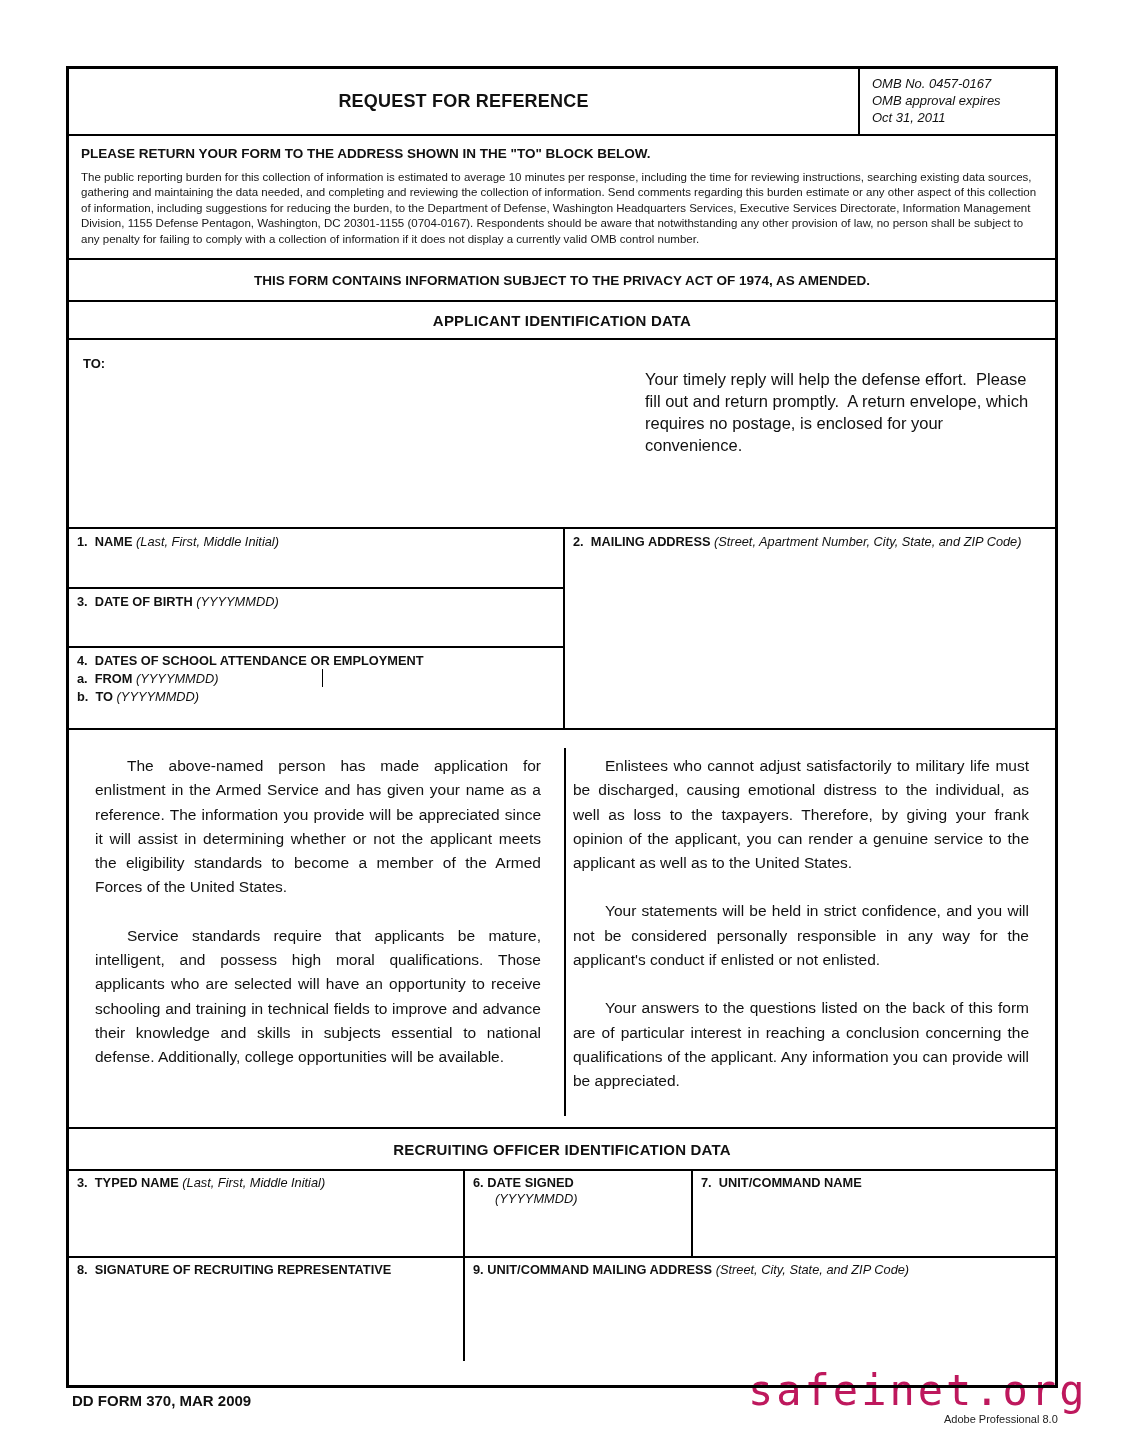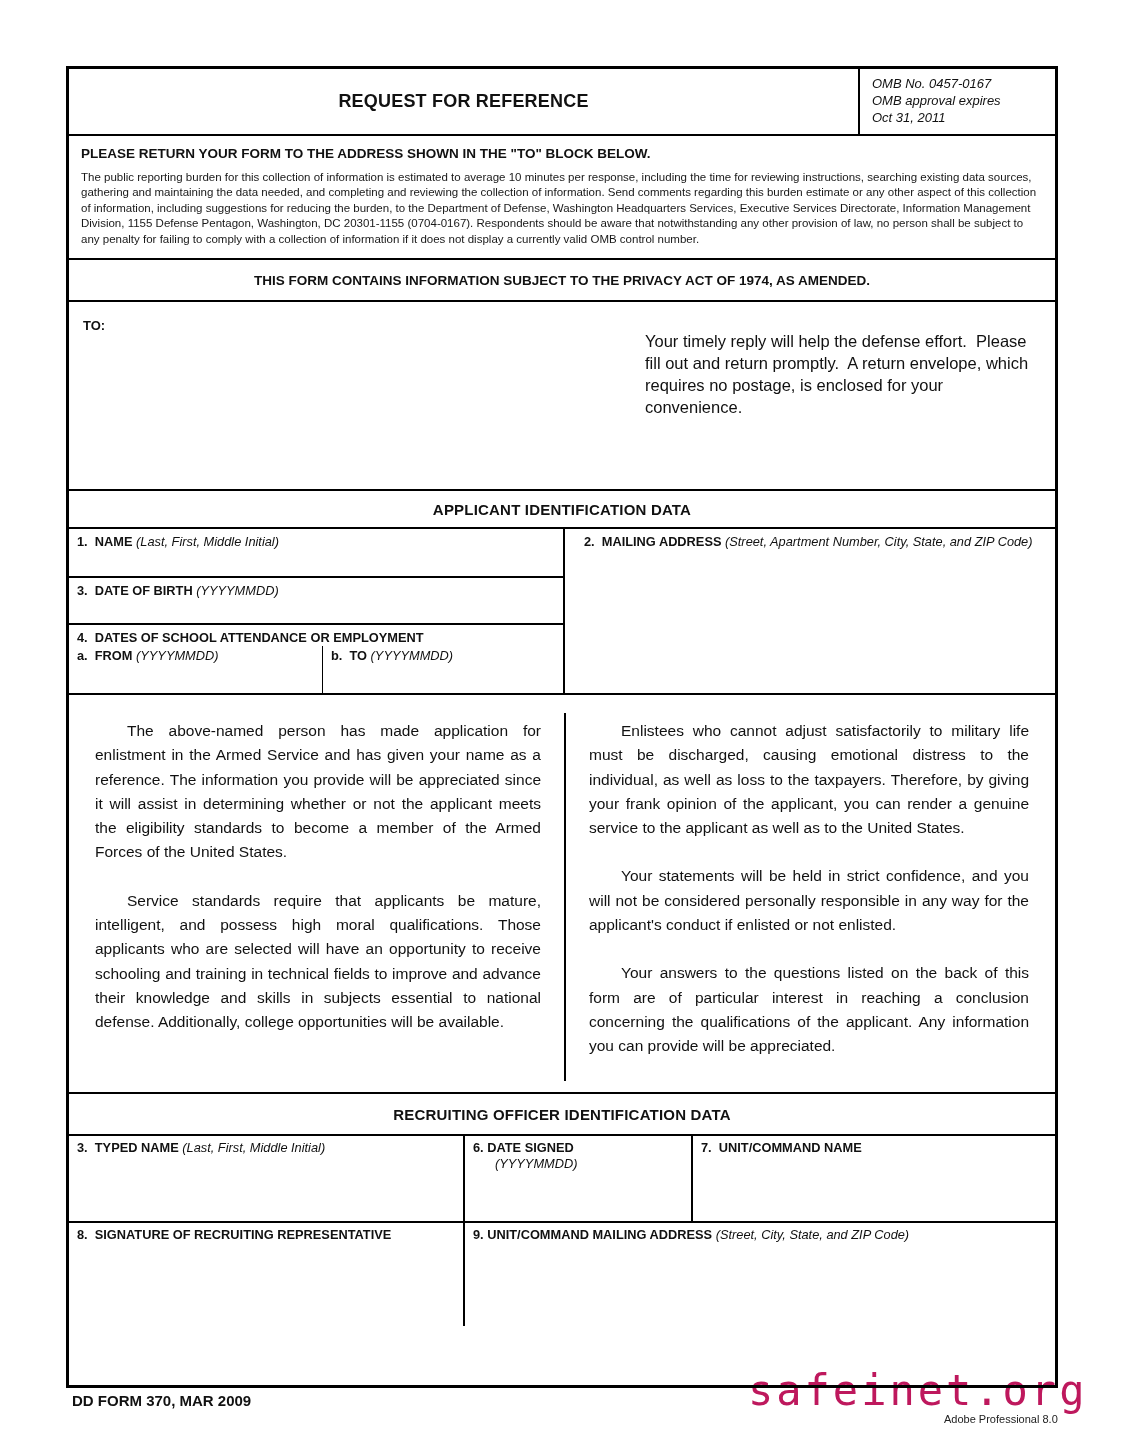--- a/index.html
+++ b/index.html
@@ -41,44 +41,44 @@
   .to-fill{position:absolute;left:60px;top:14px;width:450px;height:160px;}
   .to-message{position:absolute;left:576px;top:28px;width:396px;
     font-size:16.5px;line-height:22px;white-space:pre-wrap;}
 
   
   .sec-bar{height:38px;display:flex;align-items:center;justify-content:center;}
   .sec-bar.h42{height:42px;}
   .sec-heading{font-size:15px;font-weight:bold;letter-spacing:.2px;}
 
   
-  .app-table{height:166px;display:flex;}
+  .app-table{height:201px;display:flex;}
   .app-left{width:496px;border-right:2px solid #000;box-sizing:border-box;
     display:flex;flex-direction:column;}
   .app-right{flex:1;position:relative;}
   .cell{box-sizing:border-box;position:relative;padding:5px 8px 0 8px;}
   .row-name{height:68px;border-bottom:2px solid #000;}
   .row-dob{height:66px;border-bottom:2px solid #000;}
   .row-dates-hdr{height:22px;}
-  .row-ab{height:68px;display:flex;}
+  .row-ab{height:68px;display:flex;flex-direction:column;}
   .ab-cell{box-sizing:border-box;padding:2px 8px 0 8px;position:relative;flex:0 0 auto;}
   .ab-from{width:254px;border-right:1px solid #000;}
   .ab-to{flex:1;}
   .lbl{font-size:12.8px;line-height:16px;}
   .lbl b{font-weight:bold;white-space:pre-wrap;}
   .lbl i{font-style:italic;font-weight:normal;white-space:pre-wrap;}
-  .hang{padding-left:27px;text-indent:-27px;margin-left:11px;}
+  .hang{padding-left:27px;text-indent:-27px;}
   .fill{position:absolute;left:2px;right:2px;top:22px;bottom:2px;}
 
   
   .body-copy{height:399px;display:flex;}
   .copy-col{box-sizing:border-box;padding-top:24px;font-size:15.5px;
     line-height:24.3px;text-align:justify;}
   .copy-left{width:496px;padding-left:26px;padding-right:24px;}
-  .copy-right{flex:1;padding-left:24px;padding-right:26px;}
+  .copy-right{flex:1;padding-left:8px;padding-right:26px;}
   .copy-col p{margin:0 0 24px 0;text-indent:32px;}
   .col-divider{position:absolute;left:495px;top:18px;height:368px;width:2px;background:#000;}
 
   
   .rec-row1{height:87px;display:flex;}
   .rec-row2{height:105px;display:flex;}
   .rc{box-sizing:border-box;padding:4px 8px 0 8px;position:relative;}
   .rc-5{width:396px;border-right:2px solid #000;}
   .rc-6{width:228px;border-right:2px solid #000;}
   .rc-7{flex:1;}
@@ -114,28 +114,28 @@
 
     <div class="sec bt return-box">
       <div class="return-heading">PLEASE RETURN YOUR FORM TO THE ADDRESS SHOWN IN THE "TO" BLOCK BELOW.</div>
       <div class="burden">The public reporting burden for this collection of information is estimated to average 10 minutes per response, including the time for reviewing instructions, searching existing data sources, gathering and maintaining the data needed, and completing and reviewing the collection of information.  Send comments regarding this burden estimate or any other aspect of this collection of information, including suggestions for reducing the burden, to the Department of Defense, Washington Headquarters Services, Executive Services Directorate, Information Management Division, 1155 Defense Pentagon, Washington, DC 20301-1155 (0704-0167). Respondents should be aware that notwithstanding any other provision of law, no person shall be subject to any penalty for failing to comply with a collection of information if it does not display a currently valid OMB control number.</div>
     </div>
 
     <div class="sec bt privacy-bar">
       <span class="privacy-text">THIS FORM CONTAINS INFORMATION SUBJECT TO THE PRIVACY ACT OF 1974, AS AMENDED.</span>
     </div>
 
+    <div class="sec bt sec-bar">
+      <span class="sec-heading">APPLICANT IDENTIFICATION DATA</span>
+    </div>
+
     <div class="sec bt to-block">
       <span class="to-label">TO:</span>
       <div class="to-fill"></div>
       <div class="to-message">Your timely reply will help the defense effort.  Please fill out and return promptly.  A return envelope, which requires no postage, is enclosed for your convenience.</div>
-    </div>
-
-    <div class="sec bt sec-bar">
-      <span class="sec-heading">APPLICANT IDENTIFICATION DATA</span>
     </div>
 
     <div class="sec bt app-table">
       <div class="app-left">
         <div class="cell row-name">
           <div class="lbl"><b>1.  NAME </b><i>(Last, First, Middle Initial)</i></div>
           <div class="fill"></div>
         </div>
         <div class="cell row-dob">
           <div class="lbl"><b>3.  DATE OF BIRTH </b><i>(YYYYMMDD)</i></div>

